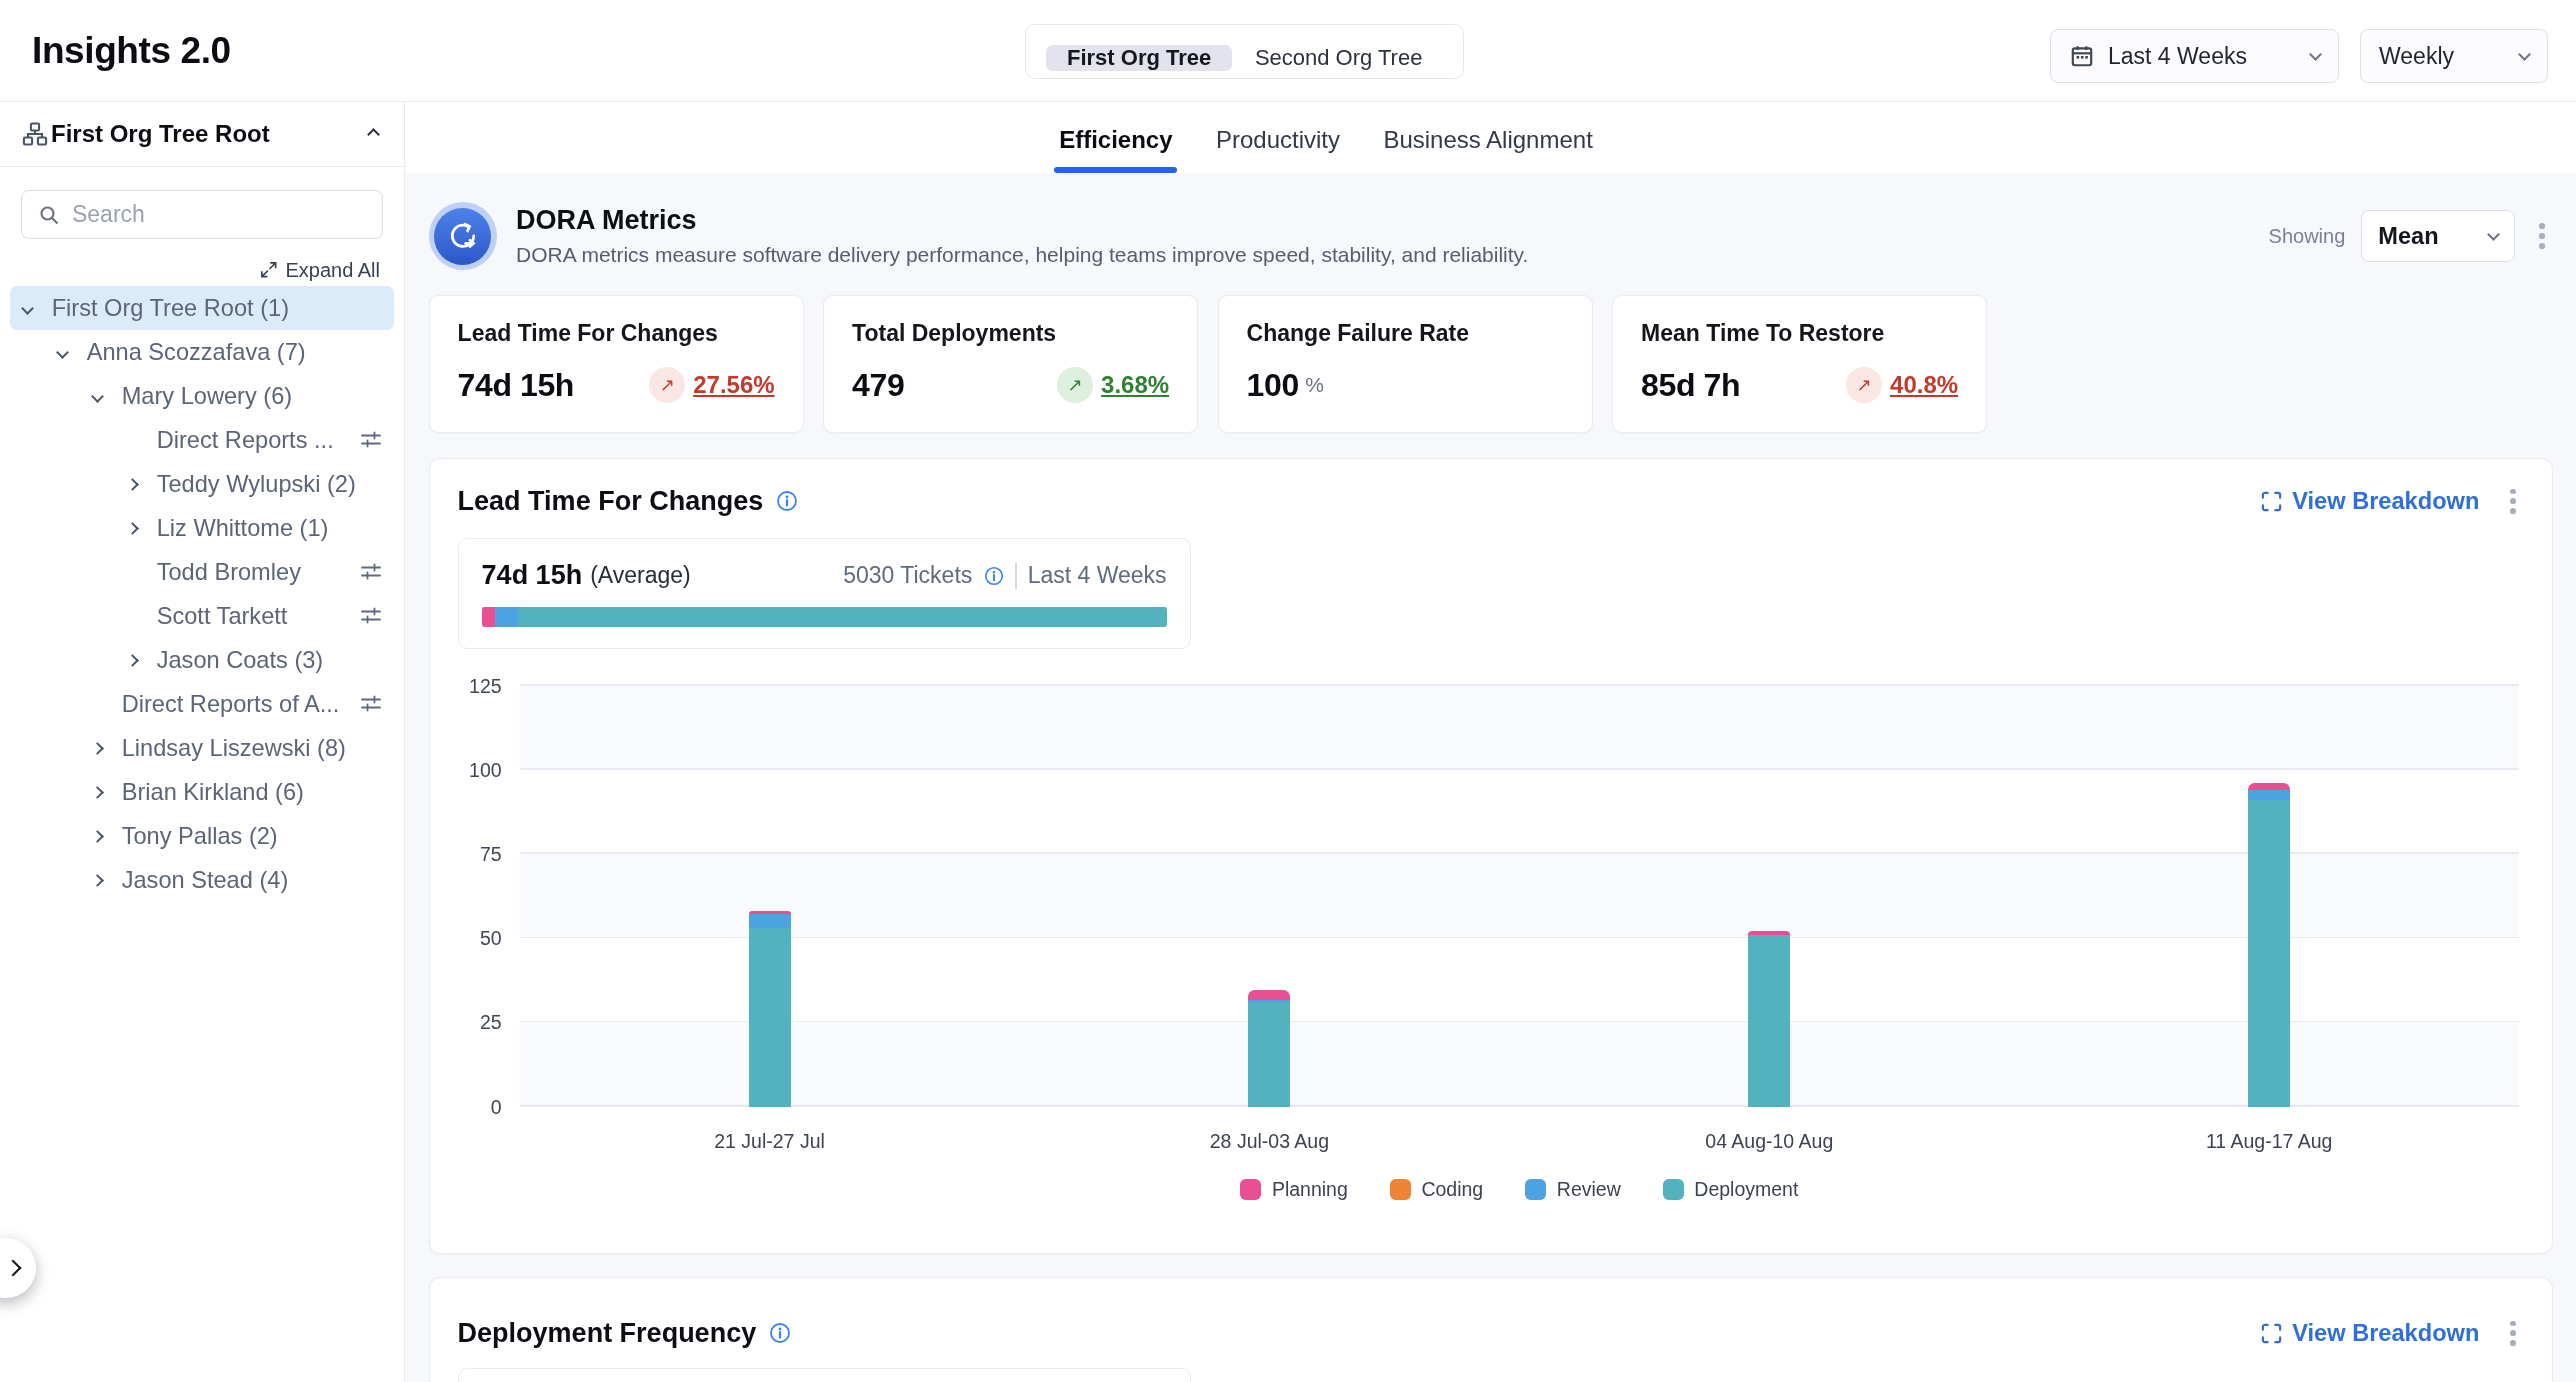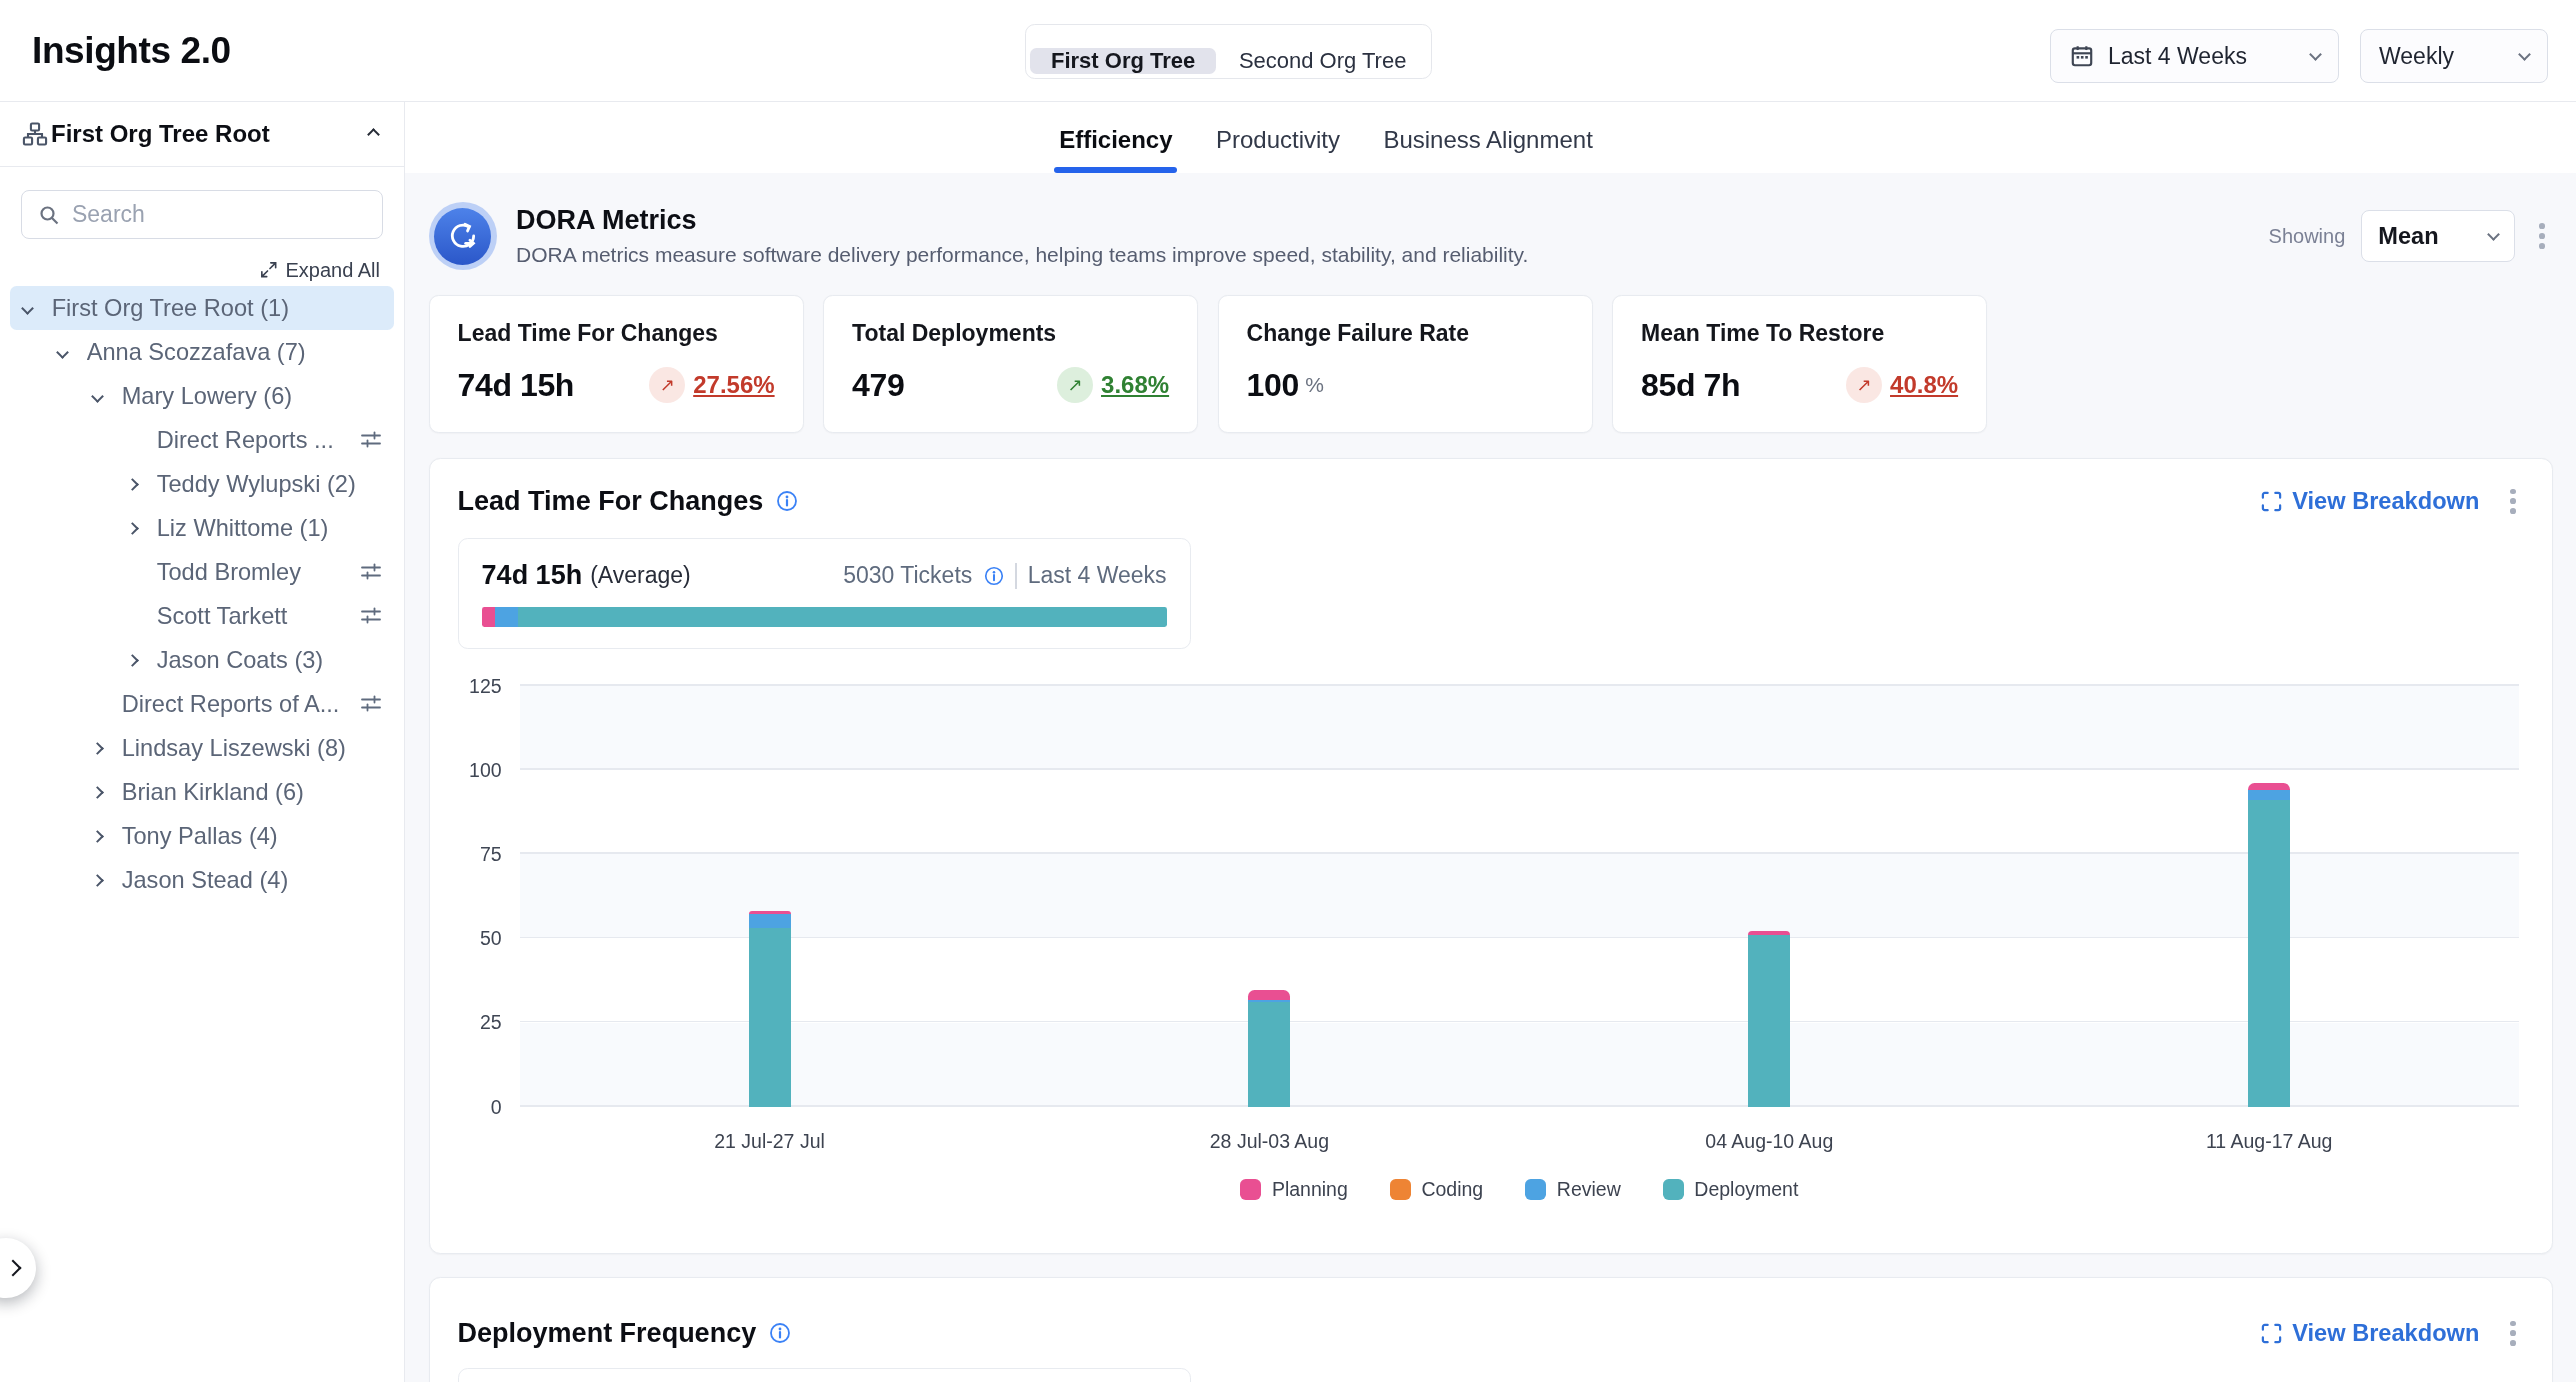--- a/index.html
+++ b/index.html
@@ -6,21 +6,21 @@
   html,body { width:2576px; height:1382px; overflow:hidden; background:#fff;
               font-family:"Liberation Sans", sans-serif; color:#14161c; }
   #app { position:relative; width:2576px; height:1382px; overflow:hidden; background:#8b5cf6; }
 
   
   .topbar { position:absolute; top:0; left:0; right:0; height:102px; background:#fff;
             border-bottom:1.6px solid #e8eaef; z-index:6; }
   .app-title { position:absolute; left:32px; top:50%; transform:translateY(-50%);
                font-size:37px; font-weight:700; letter-spacing:-0.4px; color:#0b0d12; }
   .seg { position:absolute; left:1025px; top:23.6px; height:55px; background:#fff;
-         border:1.6px solid #e5e7ec; border-radius:9.7px; display:flex; align-items:flex-end; padding:4px; }
+         border:1.6px solid #e5e7ec; border-radius:9.7px; display:flex; align-items:flex-start; padding:20px; }
   .seg-item { display:flex; align-items:center; padding:0 21px; font-size:22px; color:#2b3140;
               border-radius:6.5px; white-space:nowrap; cursor:pointer; }
   .seg-item.active { background:#e2e3ec; font-weight:700; color:#15171e; }
   .seg-div { width:1.6px; background:#e5e7ec; margin:1.6px 0; }
   .dd { position:absolute; top:29px; height:54px; background:#fcfcfe; border:1.6px solid #dbdfe8;
         border-radius:8px; display:flex; align-items:center; padding:0 18px; gap:13px; cursor:pointer; }
   .dd .dd-label { font-size:23px; font-weight:500; color:#1f2430; flex:1; white-space:nowrap; }
   .dd1 { left:2050px; width:289px; }
   .dd2 { left:2360px; width:188px; }
   .cv { display:inline-block; width:10.6px; height:10.6px; border-right:2.4px solid currentColor;
@@ -315,21 +315,21 @@
         <div class="tree-row" style="padding-left: 83px;">
           <span class="tree-exp">
             <span class="cv sm right"></span>
           </span>
           <span class="tree-label">Brian Kirkland (6)</span>
         </div>
         <div class="tree-row" style="padding-left: 83px;">
           <span class="tree-exp">
             <span class="cv sm right"></span>
           </span>
-          <span class="tree-label">Tony Pallas (4)</span>
+          <span class="tree-label">Tony Pallas (2)</span>
         </div>
         <div class="tree-row" style="padding-left: 83px;">
           <span class="tree-exp">
             <span class="cv sm right"></span>
           </span>
           <span class="tree-label">Jason Stead (4)</span>
         </div>
       </div>
   </div>
 

